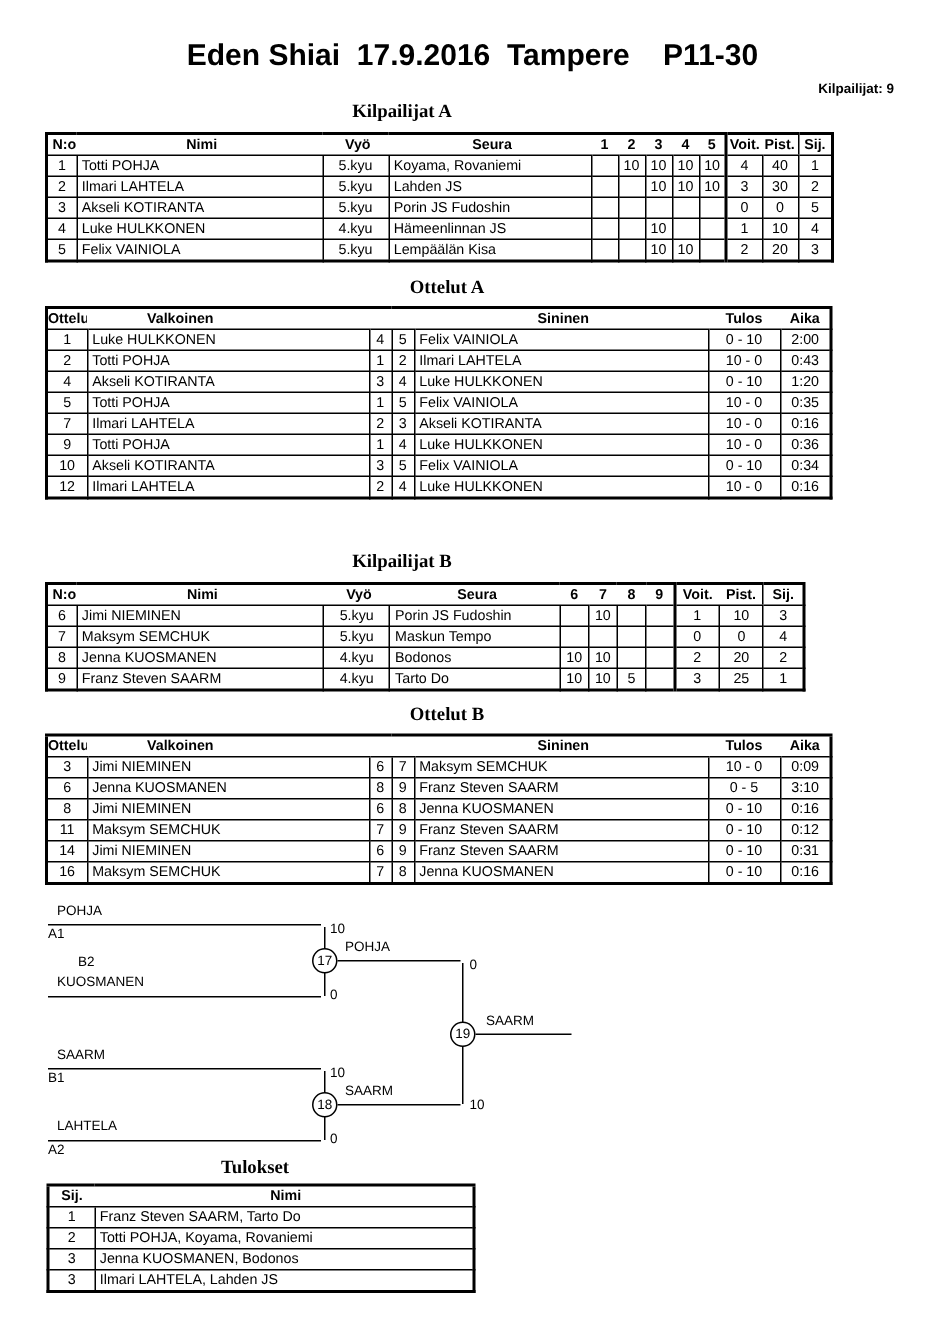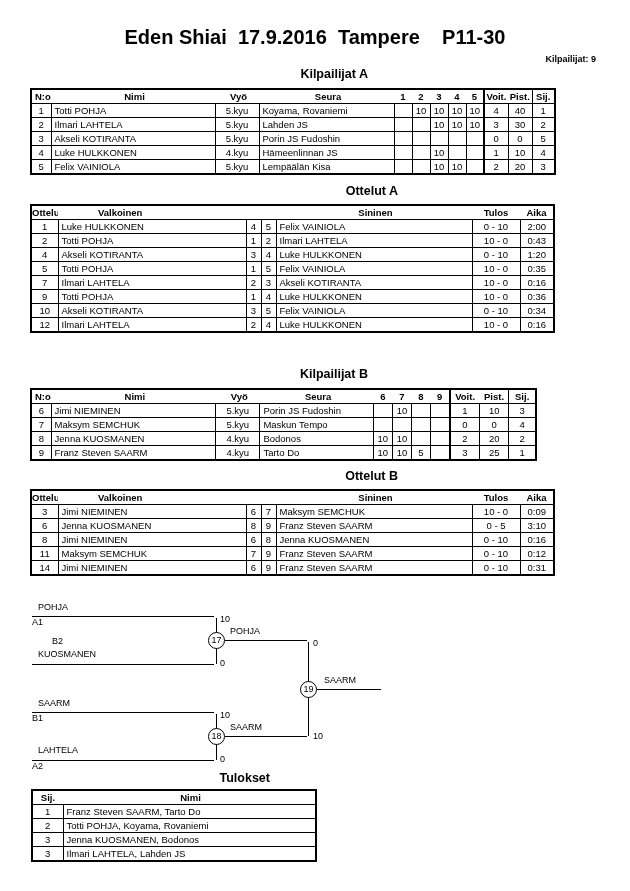--- a/index.html
+++ b/index.html
@@ -1,21 +1,21 @@
 <!DOCTYPE html>
 <html><head>
 <meta charset="utf-8">
 <style>
   html, body { margin:0; padding:0; background:#ffffff; }
   body { width:630px; height:891px; position:relative; overflow:hidden;
          font-family:"Liberation Sans", sans-serif; color:#000; }
   .abs { position:absolute; }
   .title { left:0; width:630px; top:26px; text-align:center; font-size:20px; font-weight:bold; white-space:pre; }
   .count { right:34px; top:54px; font-size:9px; font-weight:bold; }
-  .heading { font-size:12.5px; font-weight:bold; text-align:right; }
+  .heading { font-size:12.5px; font-weight:bold; text-align:center;font-family:Liberation Serif, serif; }
 
   table.grid { position:absolute; border-collapse:collapse; font-size:9.5px; table-layout:fixed; }
   table.grid td, table.grid th { padding:0 0 0 3px; height:13px; line-height:13px; white-space:nowrap; overflow:hidden; }
   table.grid th { font-weight:bold; text-align:center; font-size:9.5px; }
   table.grid td { border:1px solid #000; border-top:1px solid #777; }
   table.grid tr.hdr th { border-top:2px solid #000; border-bottom:1px solid #000; }
   table.grid { border:2px solid #000; }
   .c { text-align:center; padding:0 !important; }
   .thick-l { border-left:2px solid #000 !important; }
   th.thick-l { border-left:2px solid #000 !important; }
@@ -374,20 +374,29 @@
       </tr>
   <tr>
         <td class="c">14</td>
         <td>Jimi NIEMINEN</td>
         <td class="c">6</td>
         <td class="c">9</td>
         <td>Franz Steven SAARM</td>
         <td class="c">0 - 10</td>
         <td class="c">0:31</td>
       </tr>
+  <tr>
+        <td class="c">16</td>
+        <td>Maksym SEMCHUK</td>
+        <td class="c">7</td>
+        <td class="c">8</td>
+        <td>Jenna KUOSMANEN</td>
+        <td class="c">0 - 10</td>
+        <td class="c">0:16</td>
+      </tr>
 </tbody>
   </table>
 
 <div>
 
   <div class="br-label" style="left:38px;top:602px;">POHJA</div>
   <div class="line" style="left:32px;top:616px;width:182px;height:1px;"></div>
   <div class="br-label" style="left:32px;top:617px;">A1</div>
   <div class="br-label" style="left:220px;top:614px;">10</div>
   <div class="line" style="left:216px;top:618px;width:1px;height:46px;"></div>

